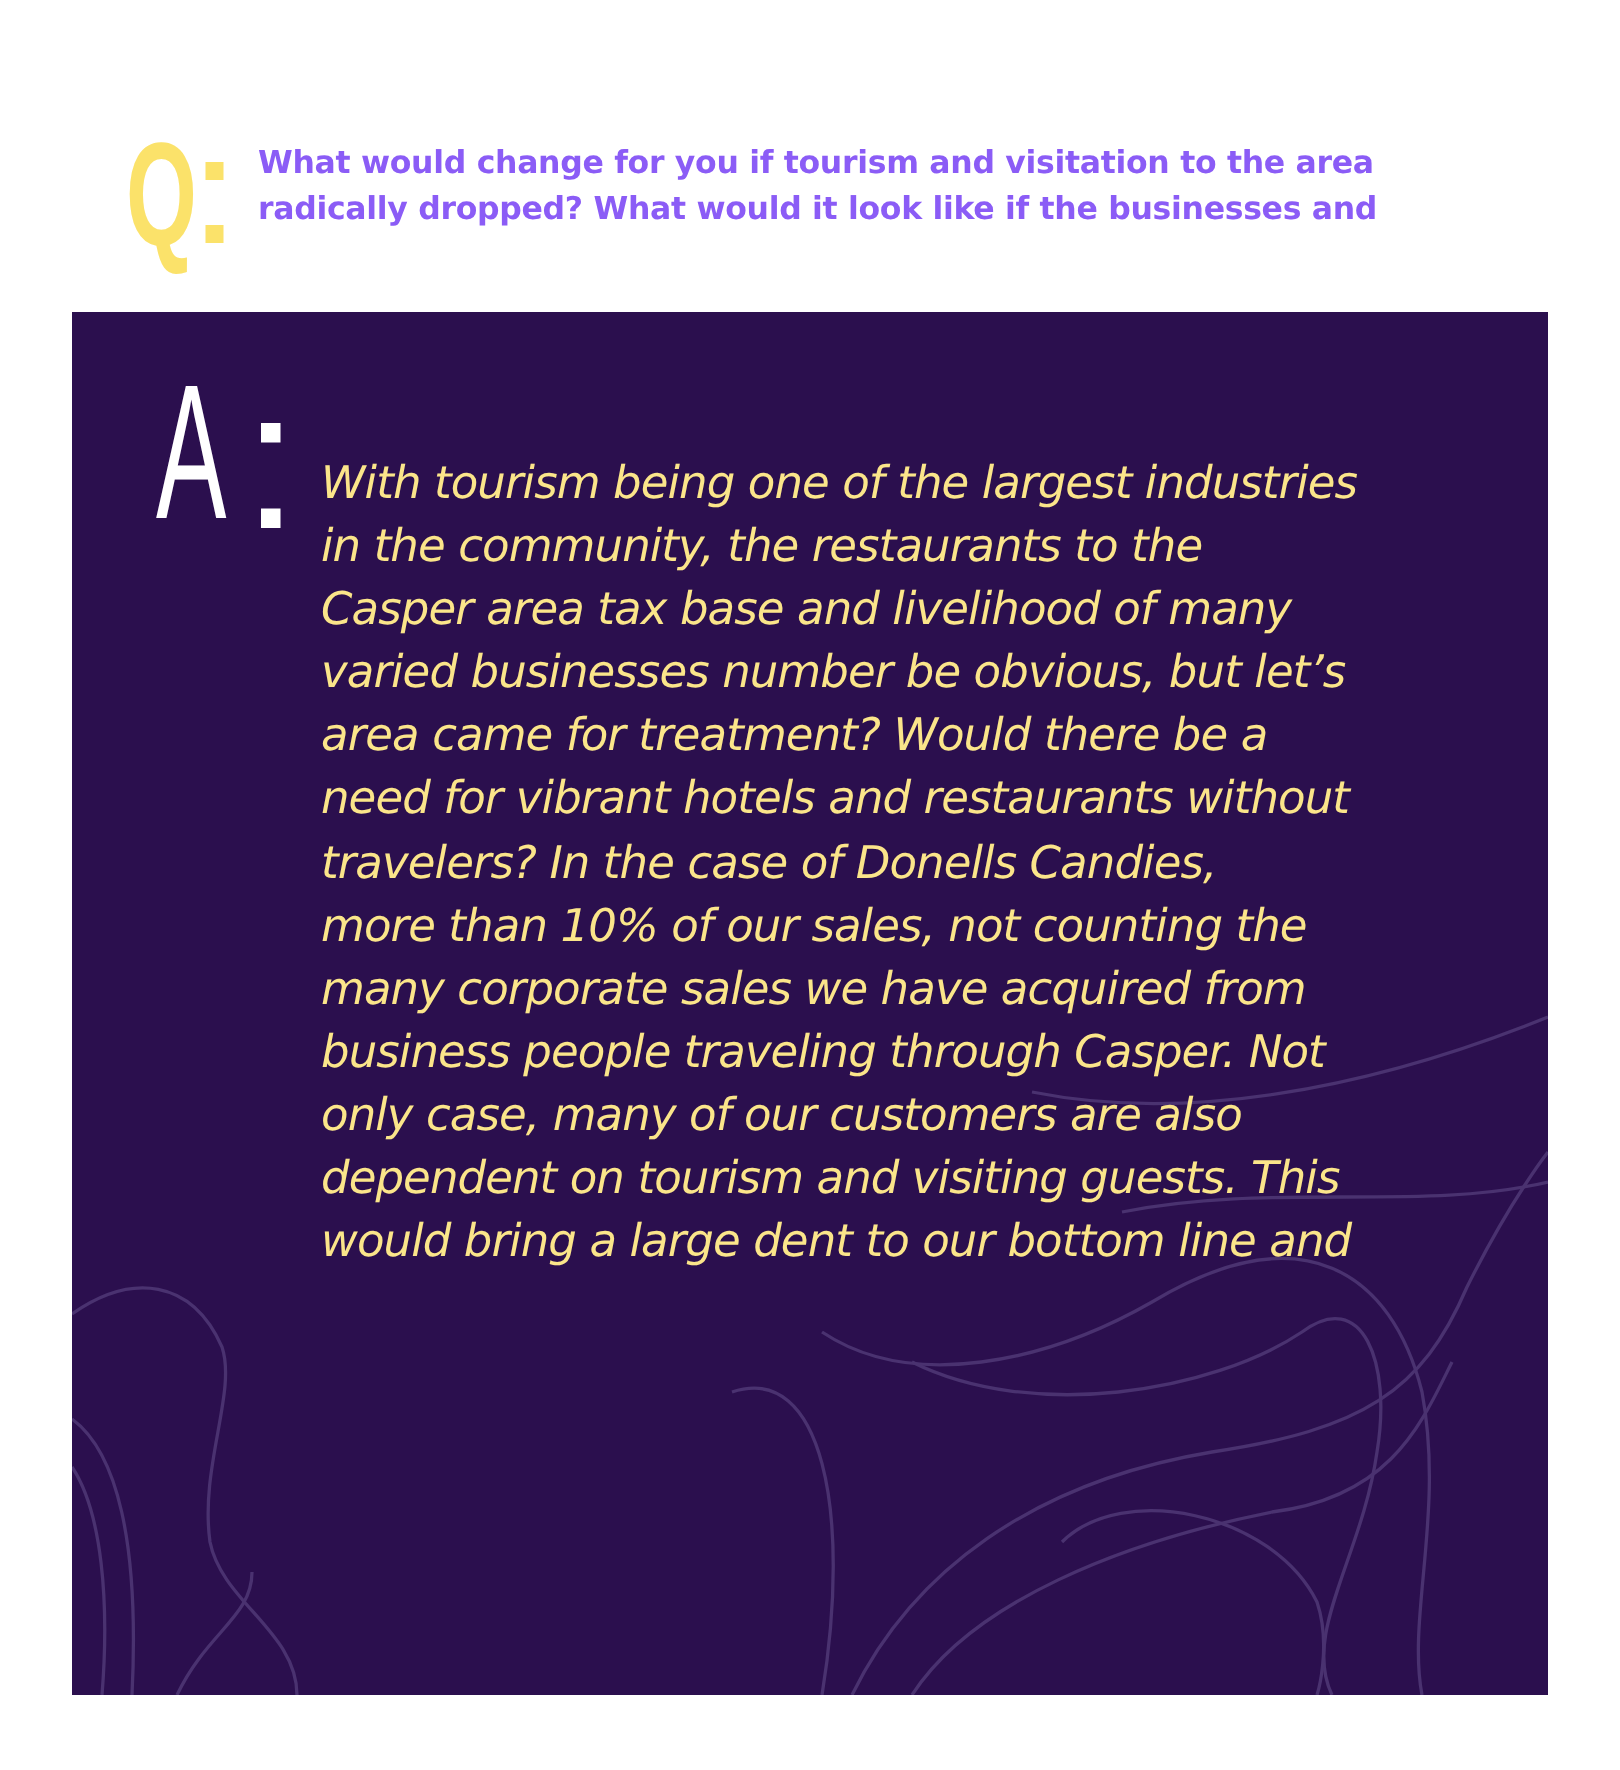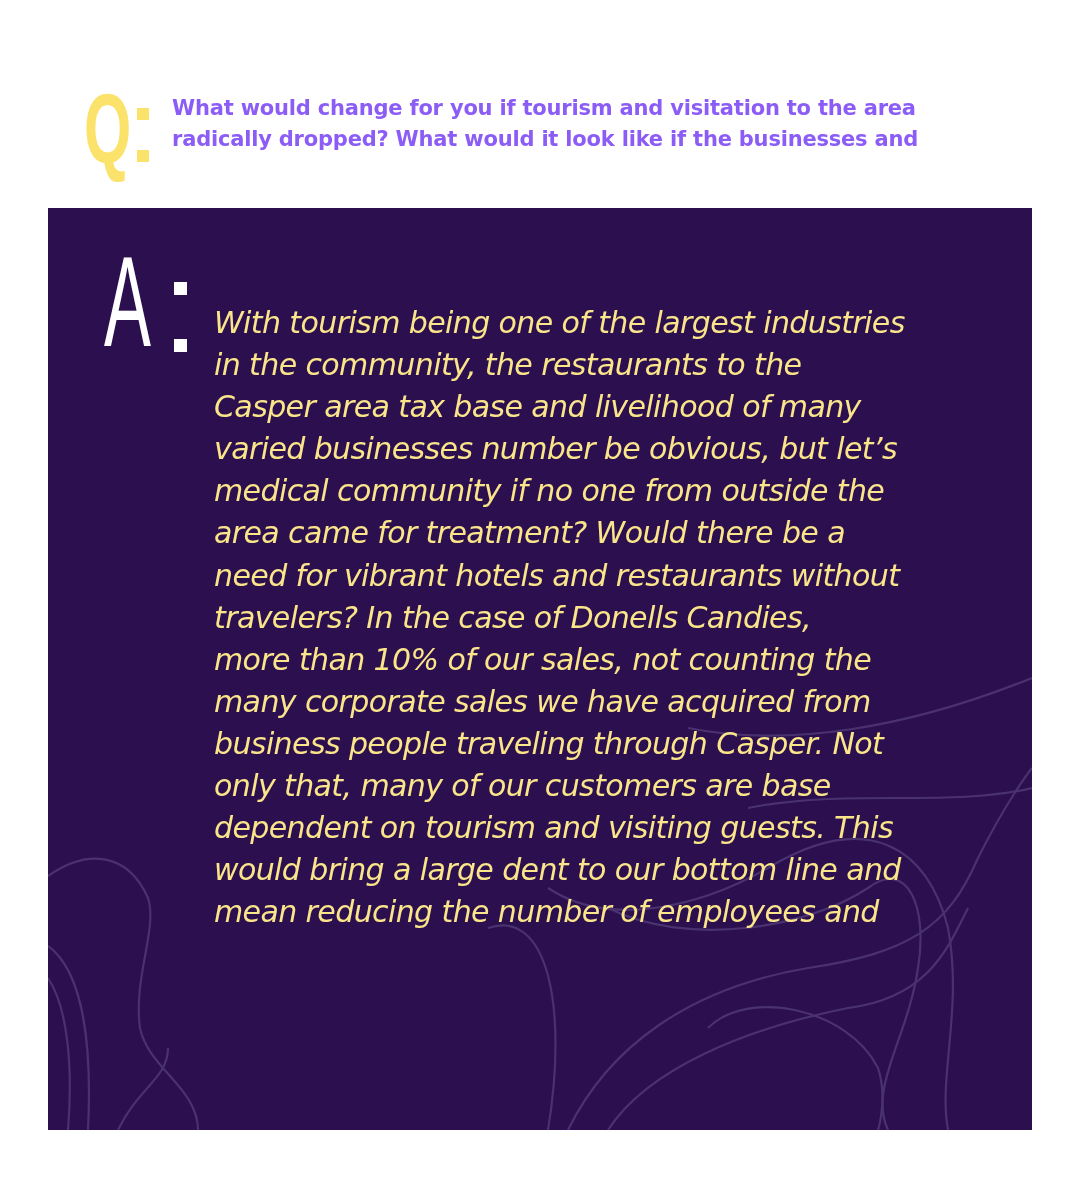--- a/index.html
+++ b/index.html
@@ -82,25 +82,23 @@
         <span></span>
         <span></span>
       </div>
   </div>
 
   <div class="answer">
     <span class="ln">With tourism being one of the largest industries</span>
     <span class="ln">in the community, the restaurants to the</span>
     <span class="ln">Casper area tax base and livelihood of many</span>
     <span class="ln">varied businesses number be obvious, but let’s</span>
-    <span class="ln">medical community if no one from outside the</span>
     <span class="ln">area came for treatment? Would there be a</span>
     <span class="ln">need for vibrant hotels and restaurants without</span>
     <span class="ln">travelers? In the case of Donells Candies,</span>
     <span class="ln">more than 10% of our sales, not counting the</span>
     <span class="ln">many corporate sales we have acquired from</span>
     <span class="ln">business people traveling through Casper. Not</span>
-    <span class="ln">only that, many of our customers are base</span>
+    <span class="ln">only case, many of our customers are also</span>
     <span class="ln">dependent on tourism and visiting guests. This</span>
     <span class="ln">would bring a large dent to our bottom line and</span>
-    <span class="ln">mean reducing the number of employees and</span>
   </div>
 </div>
 
 </body></html>

